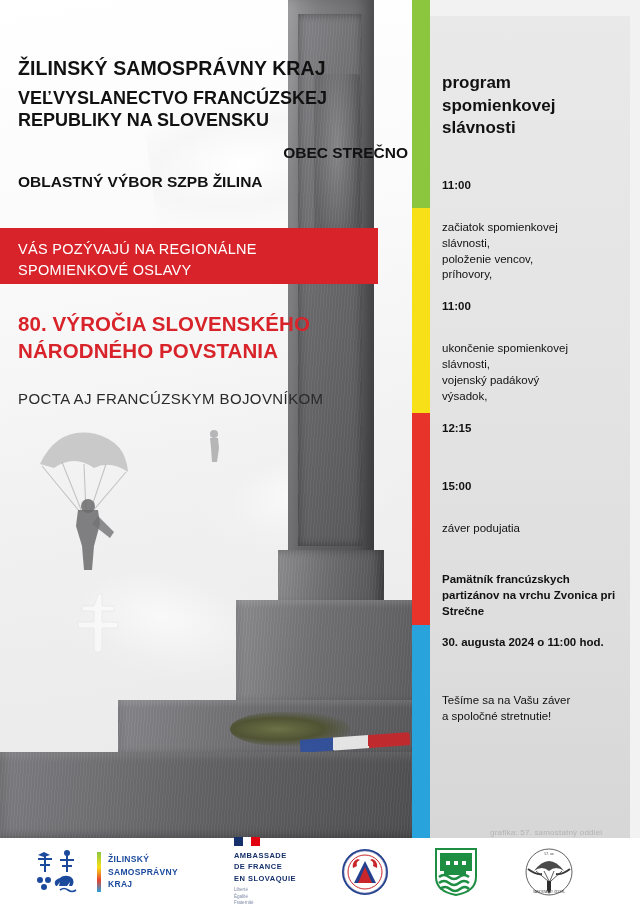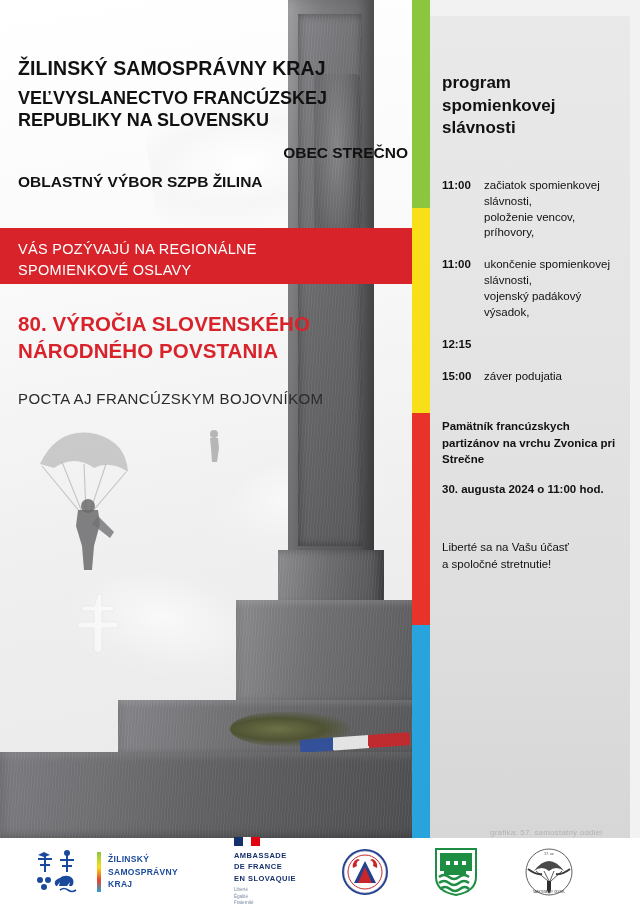--- a/index.html
+++ b/index.html
@@ -63,39 +63,39 @@
   .stripe div{position:absolute;left:0;width:100%;}
 
   
   .left-text{position:absolute;left:0;top:0;width:412px;height:838px;}
   .org{position:absolute;left:18px;top:56px;width:390px;color:#111;}
   .org .l1{font-size:19.5px;font-weight:bold;letter-spacing:.1px;line-height:1.28;}
   .org .l2{font-size:18px;font-weight:bold;line-height:1.22;margin-top:7px;}
   .org .l3{font-size:15.5px;font-weight:bold;margin-top:12px;text-align:right;}
   .org .l4{font-size:15.5px;font-weight:bold;margin-top:11px;}
 
-  .redband{position:absolute;left:0;top:228px;width:378px;height:56px;background:#d8232a;padding-left:36px;}
+  .redband{position:absolute;left:0;top:228px;width:378px;height:56px;background:#d8232a;}
   .redband .t{position:absolute;left:18px;top:11px;color:#fff;font-size:14.5px;
      line-height:1.45;letter-spacing:.3px;}
 
   .anniv{position:absolute;left:18px;top:310px;width:380px;color:#d8232a;
      font-size:20.5px;font-weight:bold;line-height:1.33;letter-spacing:.1px;}
   .pocta{position:absolute;left:18px;top:390px;width:390px;color:#2a2a2a;
      font-size:15px;letter-spacing:.4px;}
 
   
   .prog{position:absolute;left:430px;top:16px;width:200px;height:838px;
      background:linear-gradient(180deg,#e9e9e9 0%,#e4e4e4 40%,#dedede 72%,#d6d6d6 100%);}
   .prog-inner{position:absolute;left:12px;top:0;width:190px;}
   .prog-title{margin-top:56px;font-size:17px;font-weight:bold;color:#111;line-height:1.33;}
   .row{display:flex;margin-top:0;}
   .row .time{width:42px;flex:0 0 42px;font-size:11.5px;font-weight:bold;color:#111;line-height:1.38;}
   .row .desc{font-size:11.5px;color:#111;line-height:1.38;white-space:pre-line;}
   .sched{margin-top:38px;}
-  .sched .row{margin-bottom:16px;}
+  .sched .row{margin-bottom:16px;flex-direction:column;}
   .venue{margin-top:34px;font-size:11.5px;font-weight:bold;color:#111;line-height:1.42;white-space:pre-line;}
   .date{margin-top:16px;font-size:11.5px;font-weight:bold;color:#111;}
   .greet{margin-top:44px;font-size:11.5px;color:#111;line-height:1.42;white-space:pre-line;}
   .credit{position:absolute;left:60px;top:812px;font-size:8px;color:#b4b4b4;letter-spacing:.2px;}
 
   
   .logobar{position:absolute;left:0;top:838px;width:640px;height:68px;background:#fff;
      display:flex;align-items:center;}
   .logo{display:flex;align-items:center;}
   .zsk{margin-left:34px;}
@@ -220,21 +220,21 @@
           </div>
           <div class="row">
             <div class="time">15:00</div>
             <div class="desc">záver podujatia</div>
           </div>
         </div>
       <div class="venue">Pamätník francúzskych
 partizánov na vrchu Zvonica pri
 Strečne</div>
       <div class="date">30. augusta 2024 o 11:00 hod.</div>
-      <div class="greet">Liberté sa na Vašu účasť
+      <div class="greet">Tešíme sa na Vašu záver
 a spoločné stretnutie!</div>
     </div>
     <div class="credit">grafika: 57. samostatný oddiel</div>
   </div>
 
   <div class="logobar">
 
     <div class="logo zsk">
       <svg class="zsk-marks" viewBox="0 0 56 44">
         <g fill="#1b4a9c">

